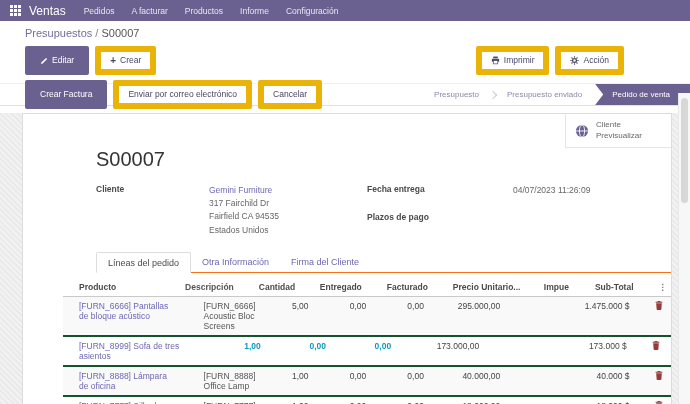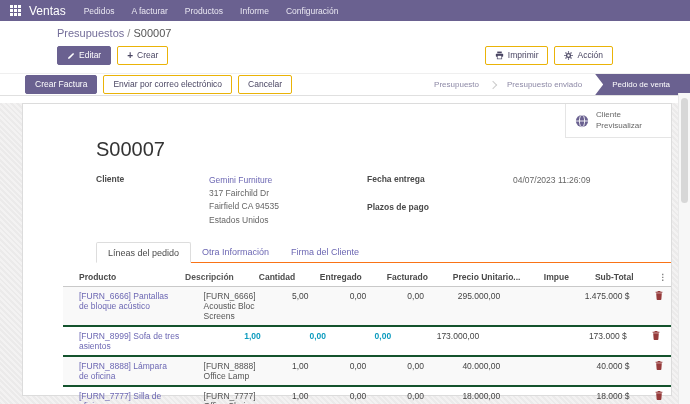--- a/index.html
+++ b/index.html
@@ -10,27 +10,27 @@
   }
 
   
   .navbar { height:21px; background:var(--primary,#6a6190); display:flex; align-items:center; padding:0 10px; }
   .apps-icon { display:grid; grid-template-columns:repeat(3,3px); grid-gap:1px; margin-right:8px; cursor:pointer; }
   .apps-icon i { width:3px; height:3px; background:#fff; display:block; }
   .brand { color:#fff; font-size:12px; margin-right:18px; cursor:pointer; }
   .nav-item { color:#e9e7f2; font-size:8.5px; margin-right:17px; cursor:pointer; }
 
   
-  .cp { padding:6px 11px 8px 25px; background:#fff;margin-left:32px; }
+  .cp { padding:6px 0 8px 25px; background:#fff; }
   .breadcrumb { font-size:11px; margin-bottom:7px; }
   .breadcrumb .parent { color:#736d99; cursor:pointer; }
   .breadcrumb .sep { color:#888; }
   .breadcrumb .current { color:#555; }
   .btn-row { display:flex; align-items:center; width:100%; }
-  .btn { font-size:8.5px; line-height:1; padding:4px 9px; border:1px solid #eab308; background:#fff;
+  .btn { font-size:8.5px; line-height:1; padding:4px 9px; border:6px solid #eab308; background:#fff;
          color:#4a4663; border-radius:2px; display:inline-flex; align-items:center; gap:4px; cursor:pointer; }
   .btn + .btn { margin-left:6px; }
   .btn.primary { background:var(--primary,#6a6190); border-color:var(--primary,#6a6190); color:#fff; }
   .right-btns { margin-left:auto; margin-right:66px; display:flex; }
   .plus-glyph { font-weight:bold; font-size:10px; line-height:6px; }
 
   
   .statusbar { height:23px; border-top:1px solid #efefef; border-bottom:1px solid #e0e0e0;
                background:#fff; display:flex; align-items:center; padding-left:25px; }
   .stages { margin-left:auto; display:flex; align-items:center; height:100%; }

